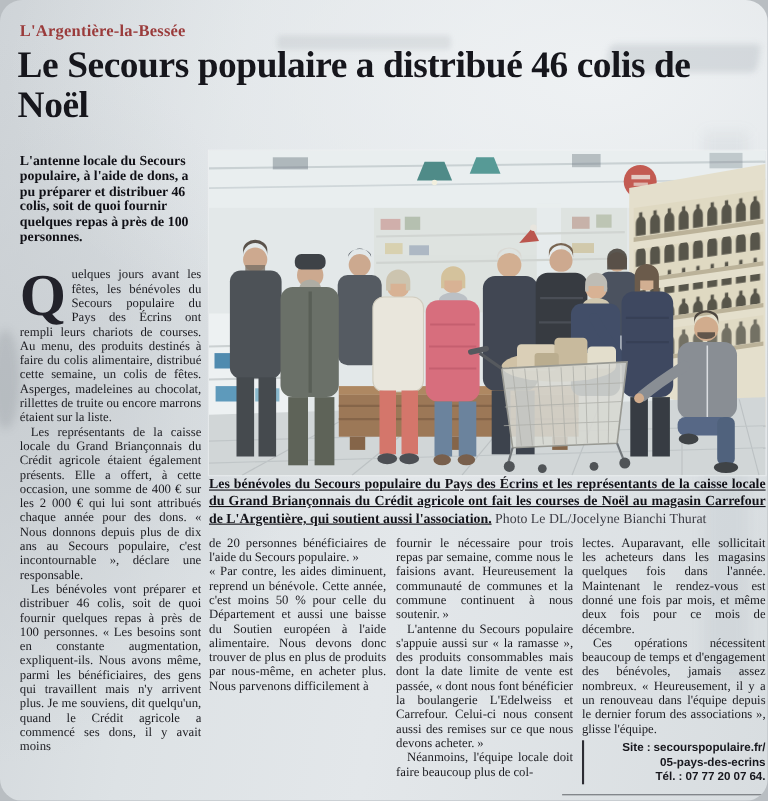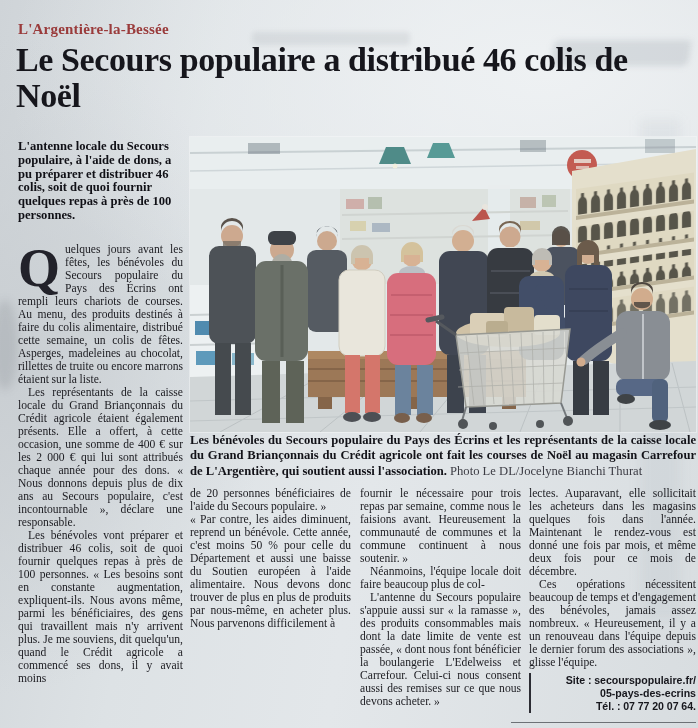--- a/index.html
+++ b/index.html
@@ -5,20 +5,21 @@
   html,body{margin:0;padding:0;}
   body{width:698px;height:728px;overflow:hidden;background:#b9bec2;}
   .page{
     position:relative;width:698px;height:728px;overflow:hidden;
     background:
       radial-gradient(ellipse 900px 500px at 78% 10%, #eef1f3 0%, rgba(238,241,243,0) 60%),
       radial-gradient(ellipse 500px 600px at 0% 50%, #c9ced2 0%, rgba(201,206,210,0) 55%),
       linear-gradient(100deg,#cfd4d8 0%, #dde2e5 28%, #e3e7ea 55%, #d8dde0 100%);
     font-family:"Liberation Serif","DejaVu Serif",serif;
     color:#1b1b20;
+    border-radius:20px;
   }
   .ghost{position:absolute;pointer-events:none;}
   .ghost-a{top:40px;left:552px;width:138px;height:26px;background:rgba(100,112,122,.17);filter:blur(3px);transform:skewX(-10deg);border-radius:5px;}
   .ghost-b{top:32px;left:252px;width:158px;height:13px;background:rgba(110,118,126,.12);filter:blur(2.5px);border-radius:4px;}
   .ghost-c{top:300px;left:-8px;width:26px;height:90px;background:rgba(70,76,84,.14);filter:blur(4px);border-radius:50%;}
   .ghost-d{top:120px;left:640px;width:40px;height:500px;background:rgba(120,128,136,.08);filter:blur(6px);}
 
   .kicker{
     position:absolute;left:18px;top:21px;
     font-size:15px;font-weight:700;color:#9a3b3b;letter-spacing:.2px;
@@ -53,21 +54,21 @@
   }
   .photo{
     position:absolute;left:190px;top:137px;width:506px;height:295px;
     background:#e6eaec;box-shadow:0 0 0 1px rgba(255,255,255,.35);
   }
   .photo svg{display:block;}
   .caption{
     position:absolute;left:190px;top:433px;width:506px;margin:0;
     font-size:12.6px;line-height:15.4px;text-align:justify;
   }
-  .cap-b{font-weight:700;color:#121218;}
+  .cap-b{font-weight:700;color:#121218;text-decoration:underline;}
   .cap-c{font-weight:400;color:#3c3c44;}
   .infobox{
     margin-top:4px;border-left:2px solid #2c2c33;padding:1px 0 1px 7px;
     font-family:"Liberation Sans","DejaVu Sans",sans-serif;
     font-size:10.6px;line-height:12.8px;font-weight:700;color:#17171d;text-align:right;
   }
   .bottom-rule{
     position:absolute;left:511px;top:722px;width:185px;height:0;
     border-top:1.3px solid #6d7176;
   }
@@ -311,22 +312,22 @@
 
   <p class="caption"><span class="cap-b">Les bénévoles du Secours populaire du Pays des Écrins et les représentants de la caisse locale du Grand Briançonnais du Crédit agricole ont fait les courses de Noël au magasin Carrefour de L'Argentière, qui soutient aussi l'association.</span> <span class="cap-c">Photo Le DL/Jocelyne Bianchi Thurat</span></p>
 
   <div class="col col2">
     <p>de 20 personnes bénéficiaires de l'aide du Secours populaire. »</p>
     <p>« Par contre, les aides diminuent, reprend un bénévole. Cette année, c'est moins 50 % pour celle du Département et aussi une baisse du Soutien européen à l'aide alimentaire. Nous devons donc trouver de plus en plus de produits par nous-même, en acheter plus. Nous parvenons difficilement à</p>
   </div>
 
   <div class="col col3">
     <p>fournir le nécessaire pour trois repas par semaine, comme nous le faisions avant. Heureusement la communauté de communes et la commune continuent à nous soutenir. »</p>
+    <p class="indent">L'antenne du Secours populaire s'appuie aussi sur « la ramasse », des produits consommables mais dont la date limite de vente est passée, « dont nous font bénéficier la boulangerie L'Edelweiss et Carrefour. Celui-ci nous consent aussi des remises sur ce que nous devons acheter. »</p>
     <p class="indent">Néanmoins, l'équipe locale doit faire beaucoup plus de col-</p>
-    <p class="indent">L'antenne du Secours populaire s'appuie aussi sur « la ramasse », des produits consommables mais dont la date limite de vente est passée, « dont nous font bénéficier la boulangerie L'Edelweiss et Carrefour. Celui-ci nous consent aussi des remises sur ce que nous devons acheter. »</p>
   </div>
 
   <div class="col col4">
     <p>lectes. Auparavant, elle sollicitait les acheteurs dans les magasins quelques fois dans l'année. Maintenant le rendez-vous est donné une fois par mois, et même deux fois pour ce mois de décembre.</p>
     <p class="indent">Ces opérations nécessitent beaucoup de temps et d'engagement des bénévoles, jamais assez nombreux. « Heureusement, il y a un renouveau dans l'équipe depuis le dernier forum des associations », glisse l'équipe.</p>
     <div class="infobox">
       <div>Site : secourspopulaire.fr/</div>
       <div>05-pays-des-ecrins</div>
       <div>Tél. : 07 77 20 07 64.</div>
     </div>

